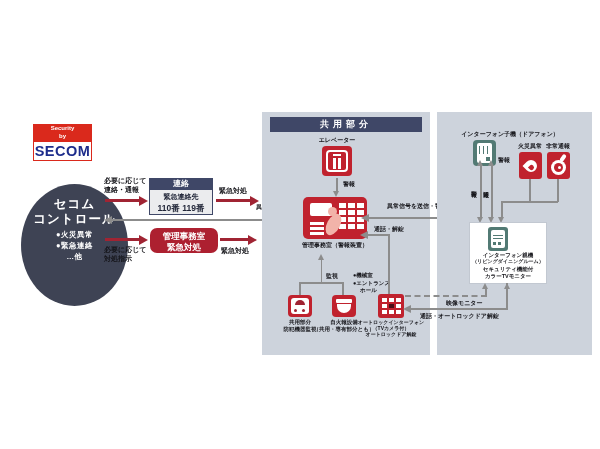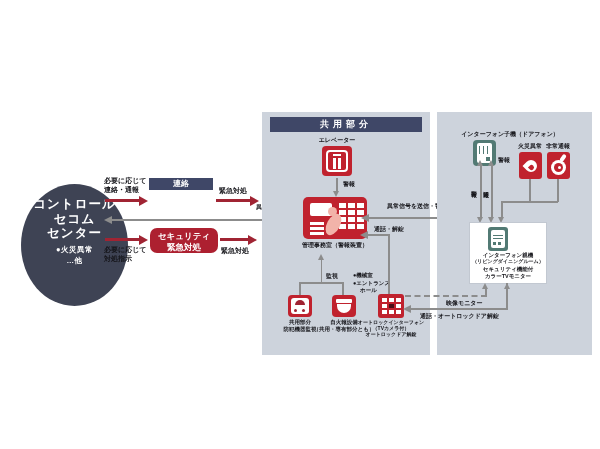--- a/index.html
+++ b/index.html
@@ -55,27 +55,34 @@
   
   .ric{position:absolute;background:#c0222e;border-radius:4px;}
   .tic{position:absolute;background:#527a74;border-radius:4px;}
   .wbox{position:absolute;background:#fff;}
 </style>
 </head>
 <body>
 
 <div class="stage">
 
+  <div class="abs logo">
+    <div class="logo-top">
+      <div>Security</div>
+      <div>by</div>
+    </div>
+    <div class="logo-main">SECOM</div>
+  </div>
 
   <div class="abs circle">
+    <div class="cc-n">セコム</div>
     <div class="cc-n">コントロール</div>
-    <div class="cc-n">セコム</div>
-    <div class="cc-n">センター</div>
     <div class="cc-gap"></div>
     <div class="cc-f">●火災異常</div>
+    <div class="cc-f">●緊急連絡</div>
     <div class="cc-f">…他</div>
   </div>
 
   <div class="lb" style="left:104px;top:177px;">必要に応じて</div>
   <div class="lb" style="left:104px;top:186px;">連絡・通報</div>
   <div class="hl red" style="left:105px;top:199px;width:34px;"></div>
   <div class="ah rr" style="left:139px;top:195.5px;"></div>
 
   <div class="lb" style="left:219px;top:187px;">緊急対処</div>
   <div class="hl red" style="left:216px;top:199px;width:34px;"></div>
@@ -88,23 +95,27 @@
   <div class="hl red" style="left:105px;top:238px;width:34px;"></div>
   <div class="ah rr" style="left:139px;top:234.5px;"></div>
   <div class="lb" style="left:104px;top:246px;">必要に応じて</div>
   <div class="lb" style="left:104px;top:255px;">対処指示</div>
 
   <div class="hl red" style="left:220px;top:238px;width:28px;"></div>
   <div class="ah rr" style="left:248px;top:234.5px;"></div>
   <div class="lb" style="left:221px;top:247px;">緊急対処</div>
 
   <div class="abs cbox-h">連絡</div>
+  <div class="abs cbox-b">
+    <div class="l1">緊急連絡先</div>
+    <div class="l2">110番 119番</div>
+  </div>
 
   <div class="abs staff">
-    <div>セキュリティ</div>
+    <div>管理事務室</div>
     <div>緊急対処</div>
   </div>
 
   <div class="abs panel" style="left:262px;top:112px;width:168px;height:243px;"></div>
   <div class="phead" style="left:270px;top:117px;width:152px;letter-spacing:4px;">共用部分</div>
 
   <div class="lb s c" style="left:337px;top:137px;">エレベーター</div>
 
   <div class="ric" style="left:322px;top:146px;width:30px;height:30px;">
     <div class="abs" style="inset:4px;border:2px solid #fff;border-radius:4px;"></div>

